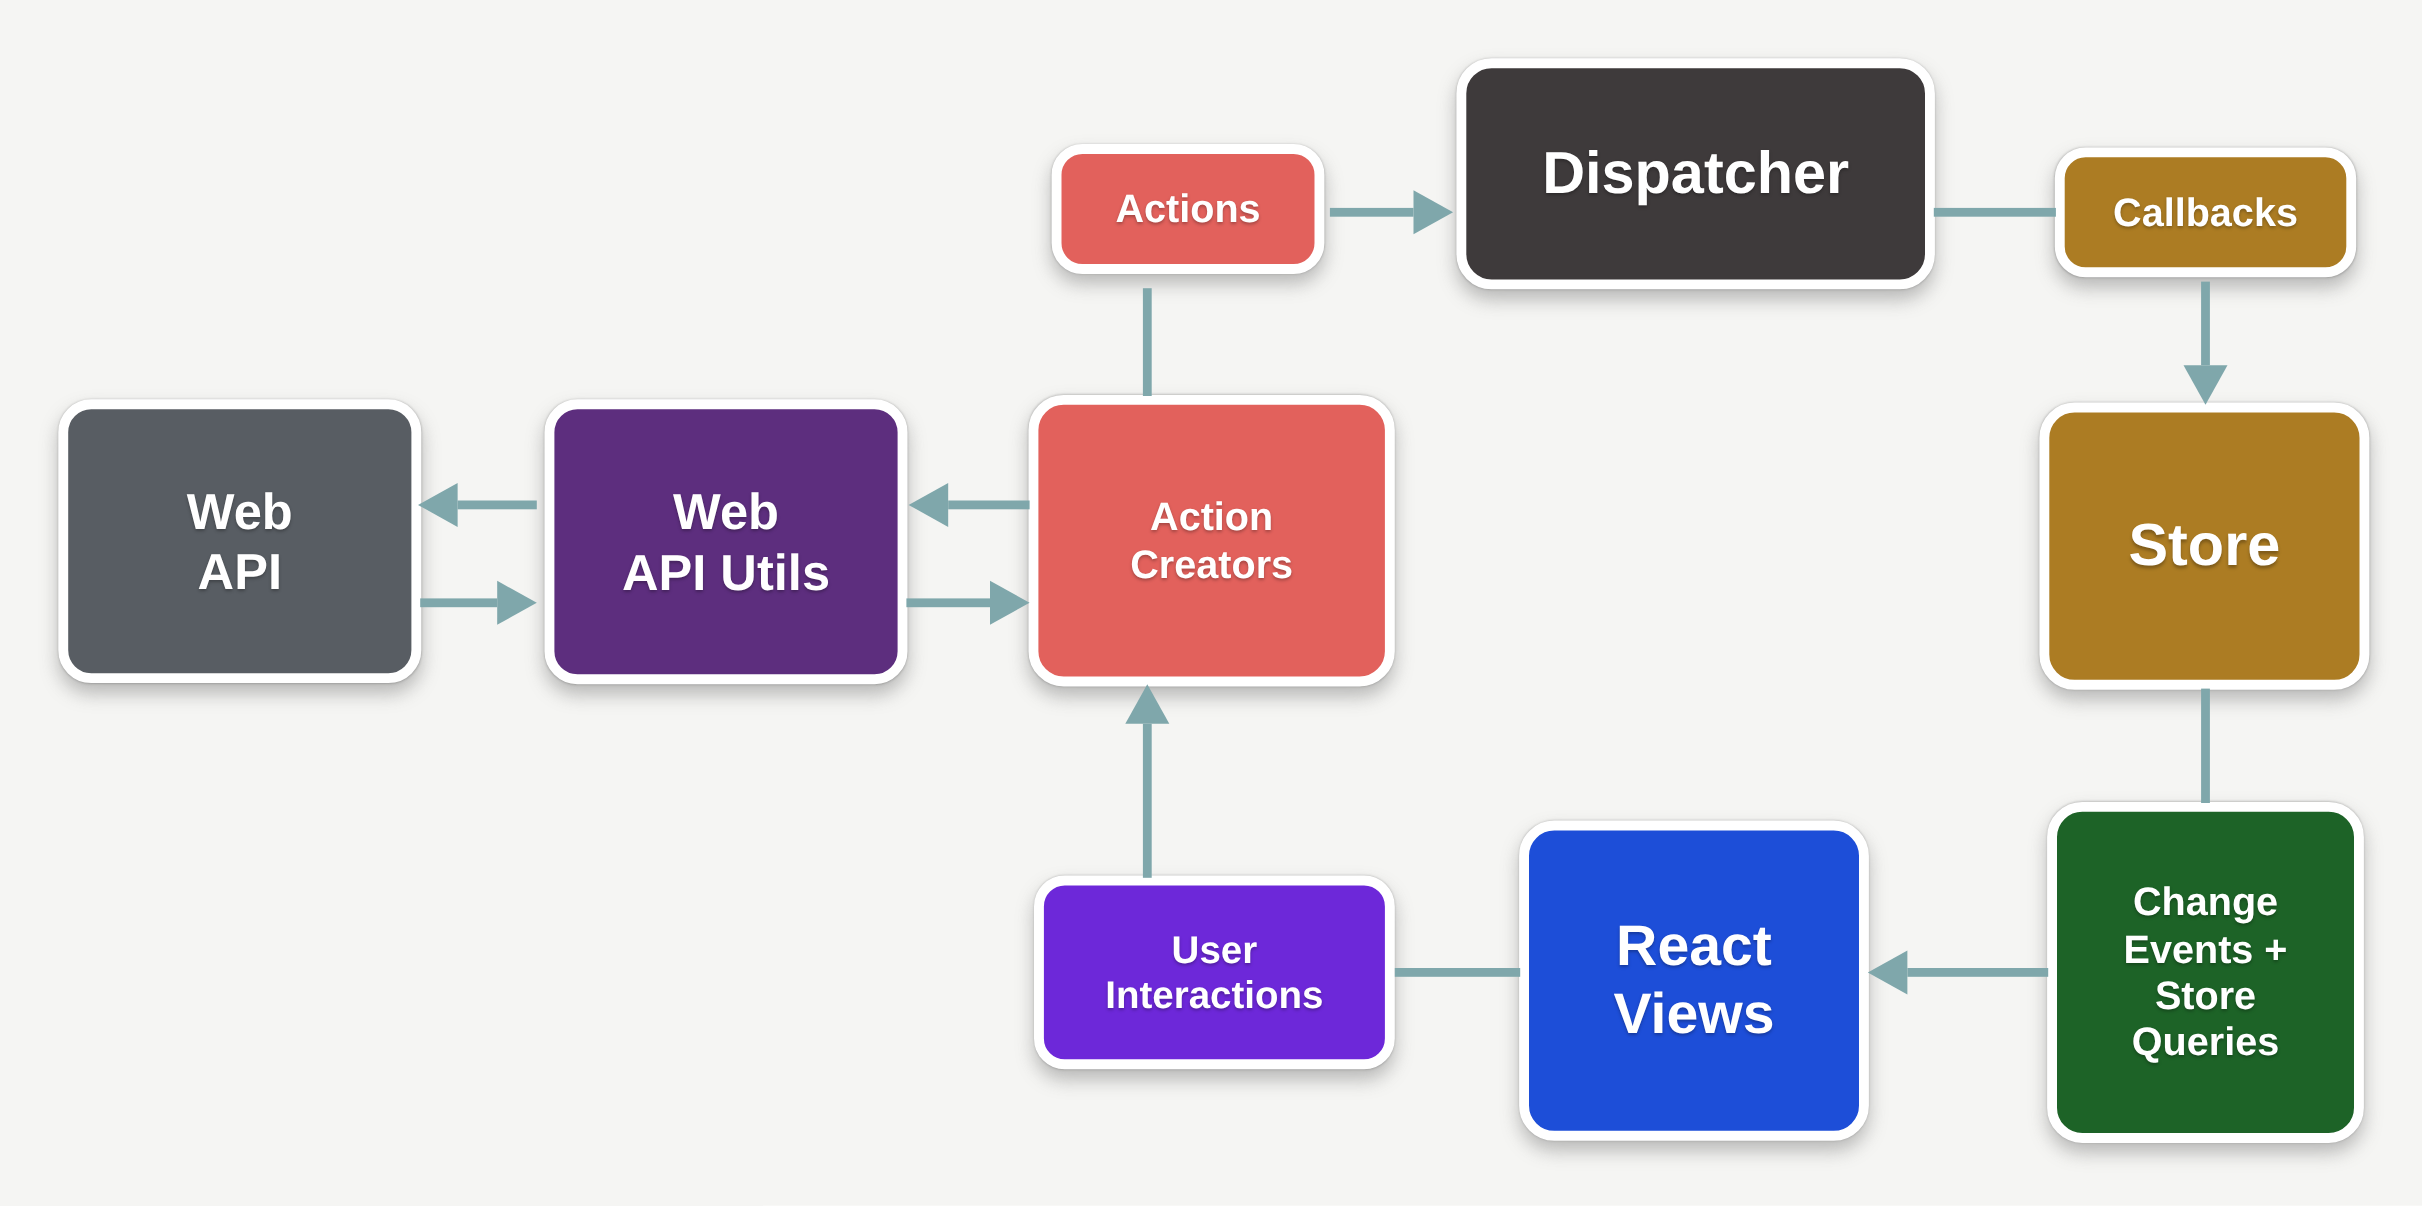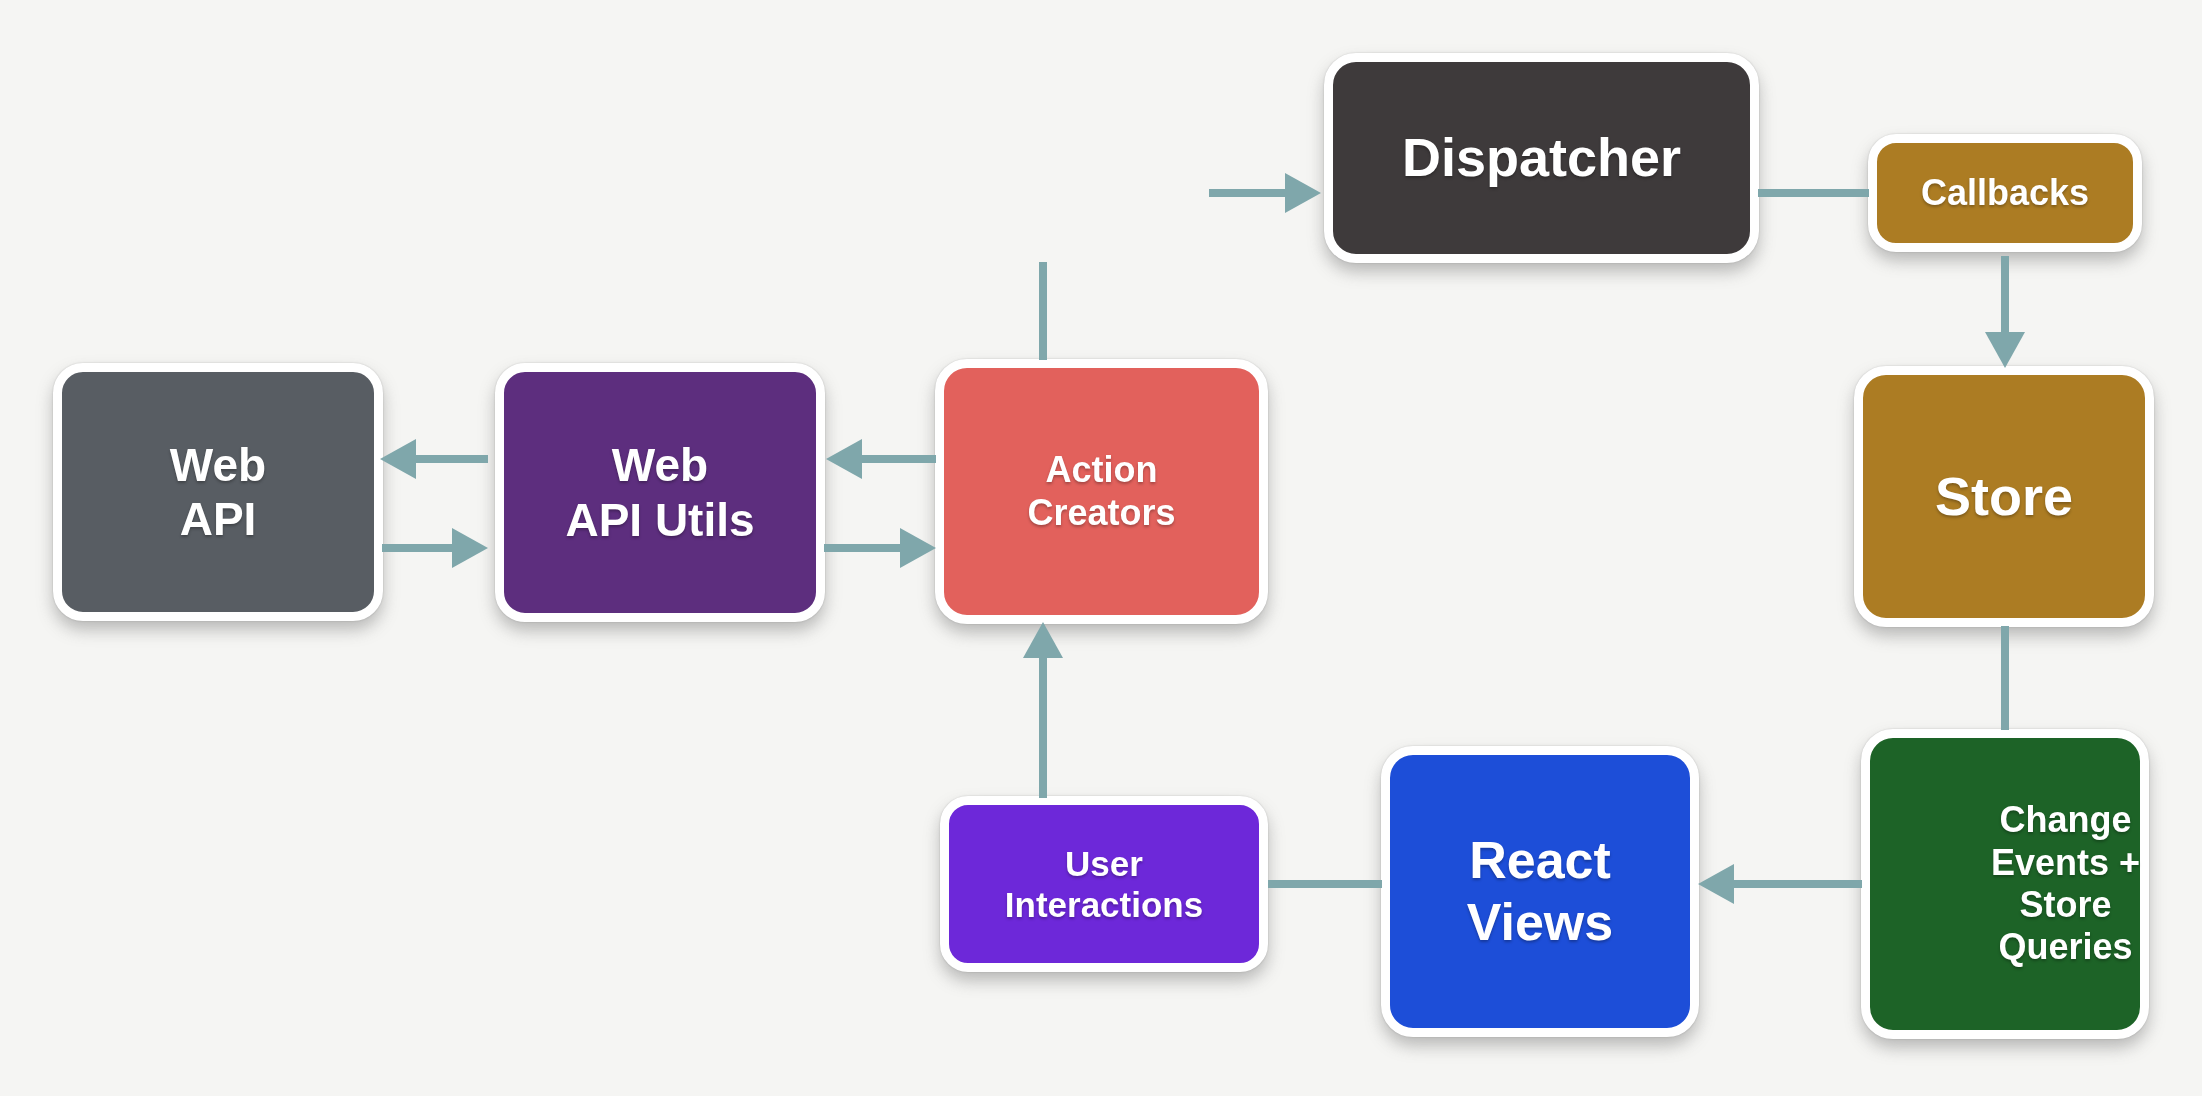--- a/index.html
+++ b/index.html
@@ -56,30 +56,33 @@
 API</span>
   </div>
   <div class="node n-web-api-utils" style="background-color: rgb(93, 46, 126);">
     <span class="node-label">Web
 API Utils</span>
   </div>
   <div class="node n-action-creators" style="background-color: rgb(226, 97, 92);">
     <span class="node-label">Action
 Creators</span>
   </div>
+  <div class="node n-actions" style="background-color: rgb(226, 97, 92);">
+    <span class="node-label">Actions</span>
+  </div>
   <div class="node n-dispatcher" style="background-color: rgb(62, 58, 59);">
     <span class="node-label">Dispatcher</span>
   </div>
   <div class="node n-callbacks" style="background-color: rgb(172, 124, 35);">
     <span class="node-label">Callbacks</span>
   </div>
   <div class="node n-store" style="background-color: rgb(172, 124, 35);">
     <span class="node-label">Store</span>
   </div>
-  <div class="node n-change-events" style="background-color: rgb(29, 99, 39); justify-content: flex-end;">
+  <div class="node n-change-events" style="background-color: rgb(29, 99, 39);">
     <span class="node-label">Change
 Events +
 Store
 Queries</span>
   </div>
   <div class="node n-react-views" style="background-color: #1d4ed8;">
     <span class="node-label">React
 Views</span>
   </div>
   <div class="node n-user-interactions" style="background-color: #6d28d9;">

